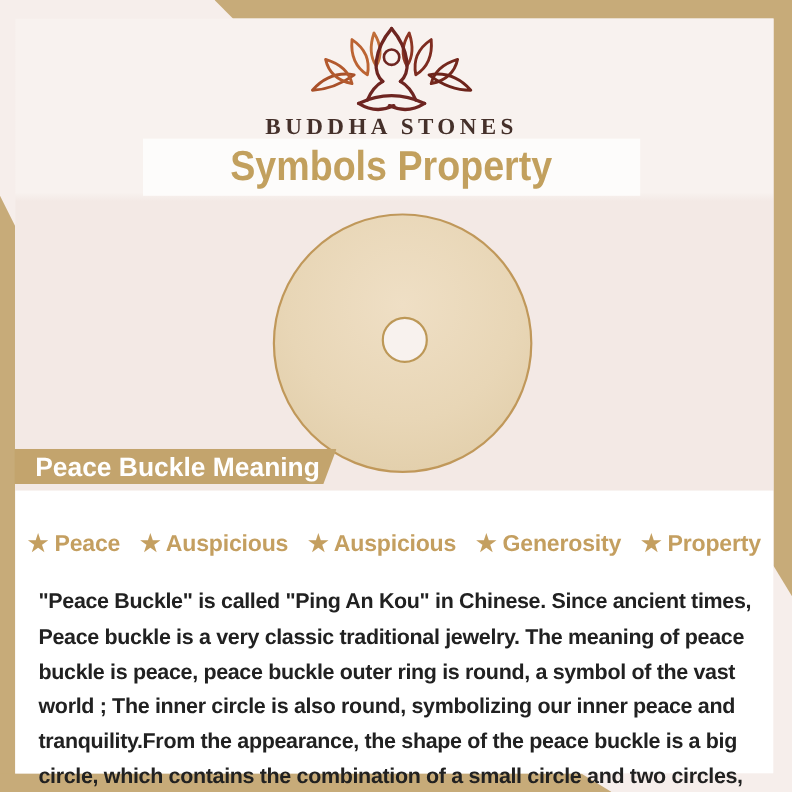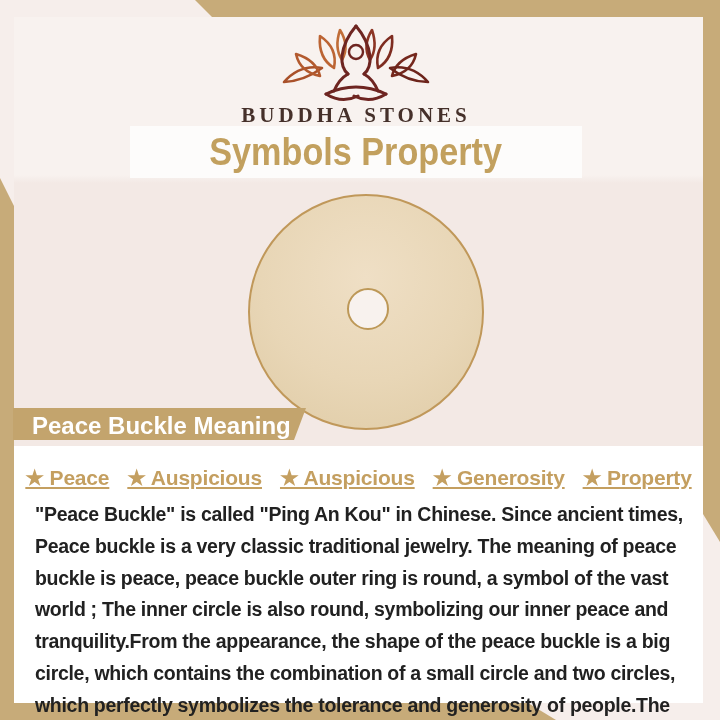--- a/index.html
+++ b/index.html
@@ -46,21 +46,21 @@
   .meaning-banner{position:absolute;left:13px;top:408px;width:293px;height:32px;
     background:var(--bannertan);display:flex;align-items:flex-end;
     clip-path:polygon(0 0,100% 0,calc(100% - 12px) 100%,0 100%);}
   .meaning-banner span{color:#ffffff;font-weight:bold;font-size:24px;
     padding-left:19px;white-space:nowrap;}
 
   .content-card{position:absolute;left:14px;top:446px;width:689px;height:257px;
     background:var(--white);}
   .keywords-row{margin-top:20px;text-align:center;font-size:21px;font-weight:bold;
     color:var(--kwgold);letter-spacing:-0.2px;}
-  .keywords-row .kw{margin:0 9px;white-space:nowrap;display:inline-block;text-decoration:underline;}
+  .keywords-row .kw{margin:16px 9px;white-space:nowrap;display:inline-block;}
   .body-text{margin:9px 18px 0 21px;width:660px;font-size:19.5px;font-weight:bold;
     color:var(--ink);line-height:31.8px;letter-spacing:-0.3px;}
 </style>
 </head>
 <body>
 
 <div class="canvas">
 
   <div class="band band-top"></div>
   <div class="band band-right"></div>

